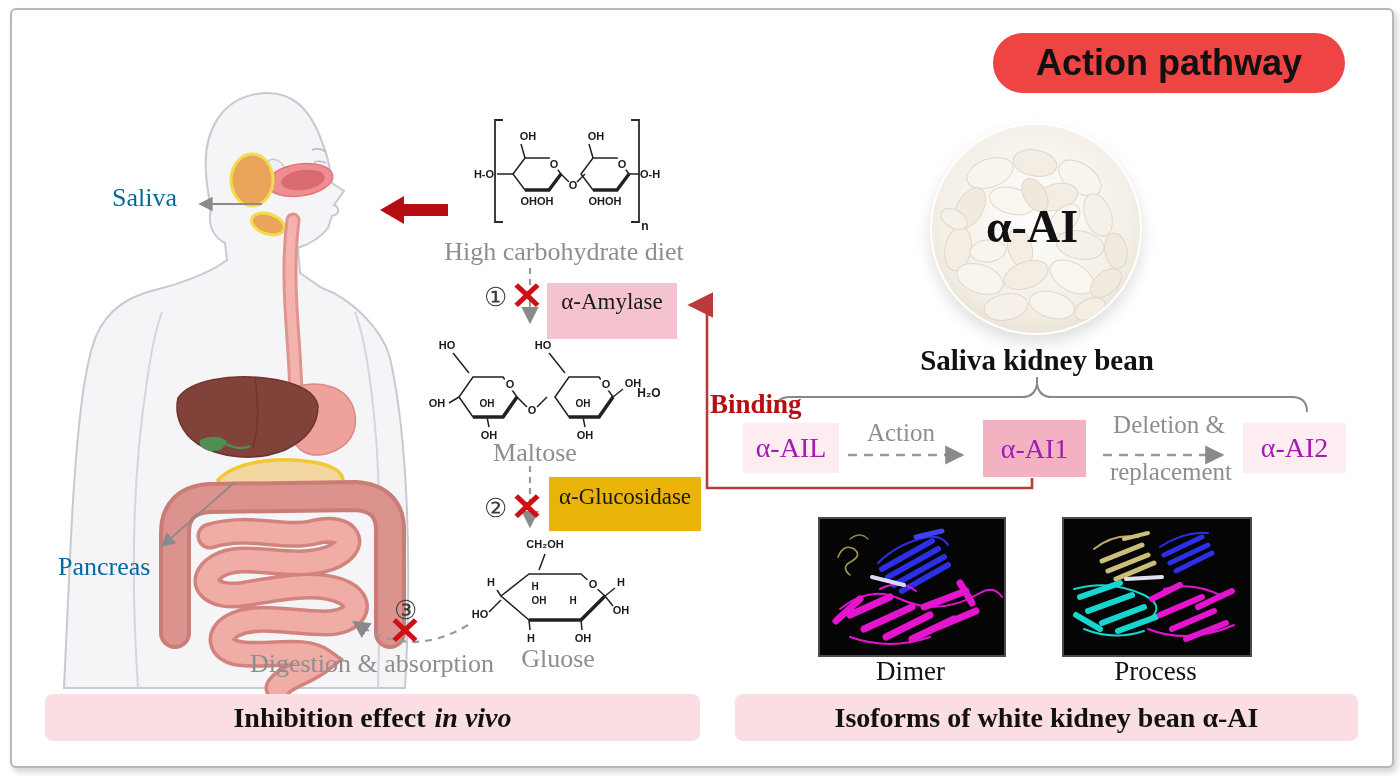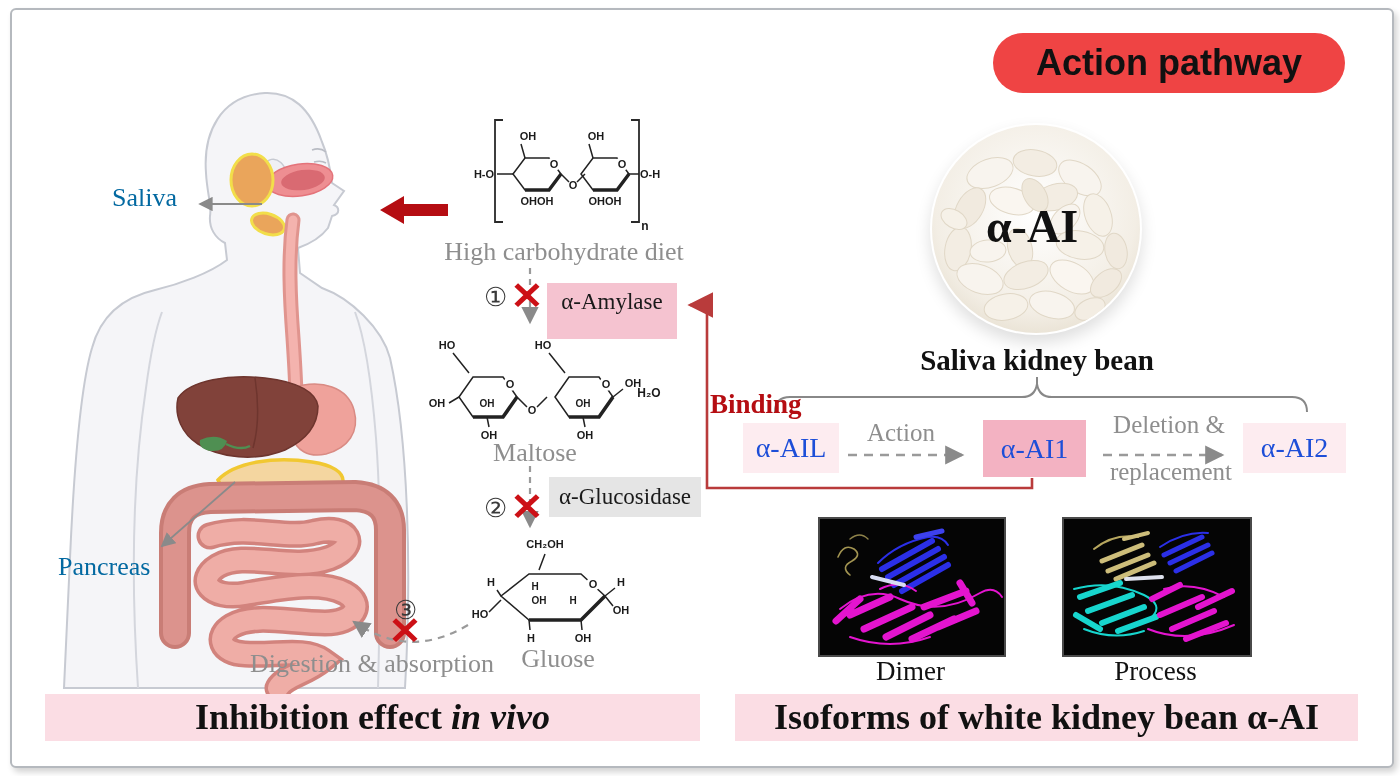--- a/index.html
+++ b/index.html
@@ -10,27 +10,27 @@
   .abs{position:absolute;}
   .pill{left:993px;top:33px;width:352px;height:60px;background:#ef4444;border-radius:30px;
         text-align:center;line-height:60px;font-family:"Liberation Sans",sans-serif;
         font-weight:bold;font-size:36px;color:#111;}
   .gray-lbl{color:#0369a1;font-size:26px;}
   .caption{color:#8e8e8e;font-size:26px;text-align:center;}
   .circnum{color:#3a3a3a;font-size:26px;}
   .xmark{color:#cc1016;font-size:38px;font-weight:bold;line-height:1;transform:scaleX(1.05);}
   .enzbox{text-align:center;font-size:23px;color:#1a1a1a;}
   #amylase-box{left:547px;top:283px;width:130px;height:56px;line-height:38px;background:#f5c3d0;}
-  #glucosidase-box{left:549px;top:477px;width:152px;height:40px;line-height:39px;background:#e5e5e5;}
-  .isobox{text-align:center;font-size:28px;color:#1d4ed8;}
+  #glucosidase-box{left:549px;top:477px;width:152px;height:54px;line-height:39px;background:#eab308;}
+  .isobox{text-align:center;font-size:28px;color:#a21caf;}
   #ail-box{left:743px;top:423px;width:96px;height:50px;line-height:50px;background:#fdecf0;}
   #ai1-box{left:983px;top:420px;width:103px;height:57px;line-height:57px;background:#f3b2c2;}
   #ai2-box{left:1243px;top:423px;width:103px;height:50px;line-height:50px;background:#fdecf0;}
   .banner{height:47px;line-height:47px;background:#fbdde4;text-align:center;
-          font-weight:bold;font-size:36px;color:#111;}
+          font-weight:bold;font-size:28px;color:#111;border-radius:8px;}
   .banner i{margin-left:9px;}
   #binding-label{left:710px;top:341px;font-size:27px;font-weight:bold;color:#b50d12;margin-top:48px;}
   #wkb-label{left:887px;top:344px;width:300px;text-align:center;font-size:29px;font-weight:bold;color:#111;}
   .protein{border:2px solid #4a4a4a;background:#050505;}
   .prot-lbl{text-align:center;font-size:27px;color:#111;}
   #bean-wrap{left:930px;top:123px;width:212px;height:212px;border-radius:50%;
              box-shadow:0 8px 16px rgba(0,0,0,.13);}
   #bean-text{left:932px;top:200px;width:200px;text-align:center;font-size:46px;font-weight:bold;color:#111;}
   svg text.chem{font-family:"Liberation Sans",sans-serif;font-weight:bold;fill:#1a1a1a;}
   .noptr{pointer-events:none;}

